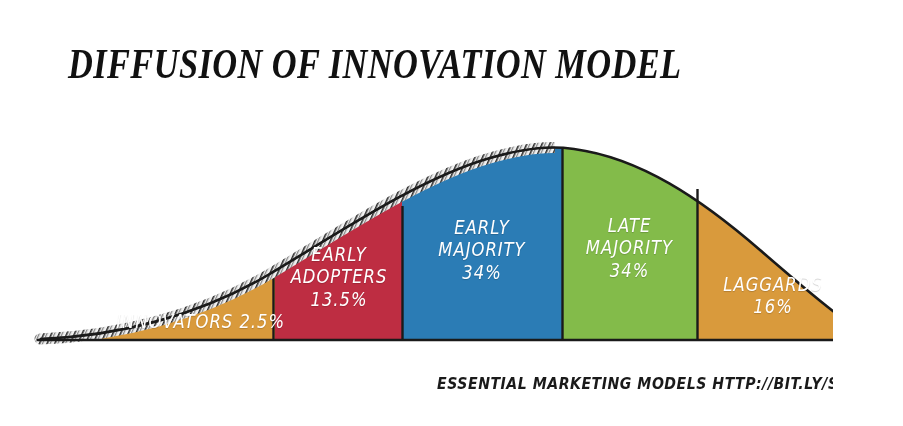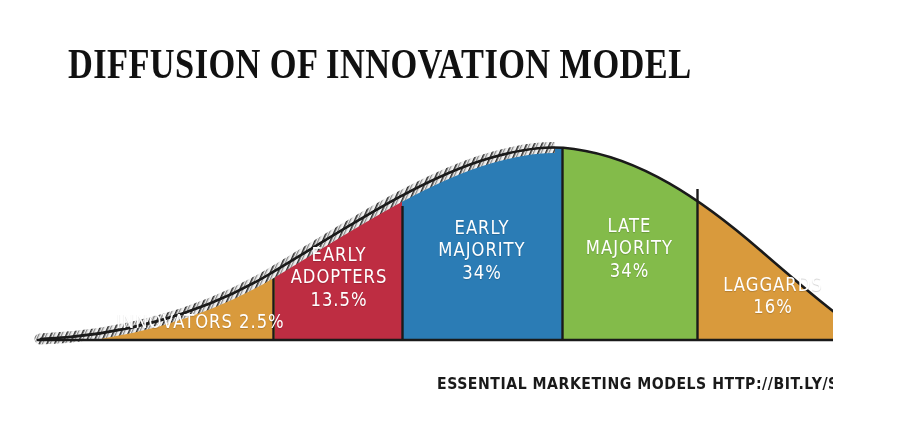--- a/index.html
+++ b/index.html
@@ -7,20 +7,21 @@
     padding: 0;
     background: #ffffff;
   }
   #page {
     position: relative;
     width: 833px;
     height: 426px;
     background: #ffffff;
     overflow: hidden;
     font-family: "Liberation Sans", sans-serif;
+    font-style: italic;
   }
   #title {
     position: absolute;
     left: 68px;
     top: 40px;
     font-family: "Liberation Serif", serif;
     font-weight: bold;
     font-size: 43px;
     line-height: 48px;
     letter-spacing: 0.5px;

